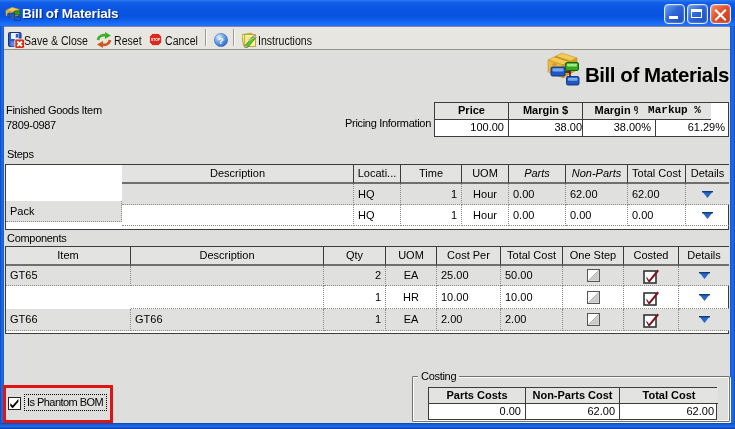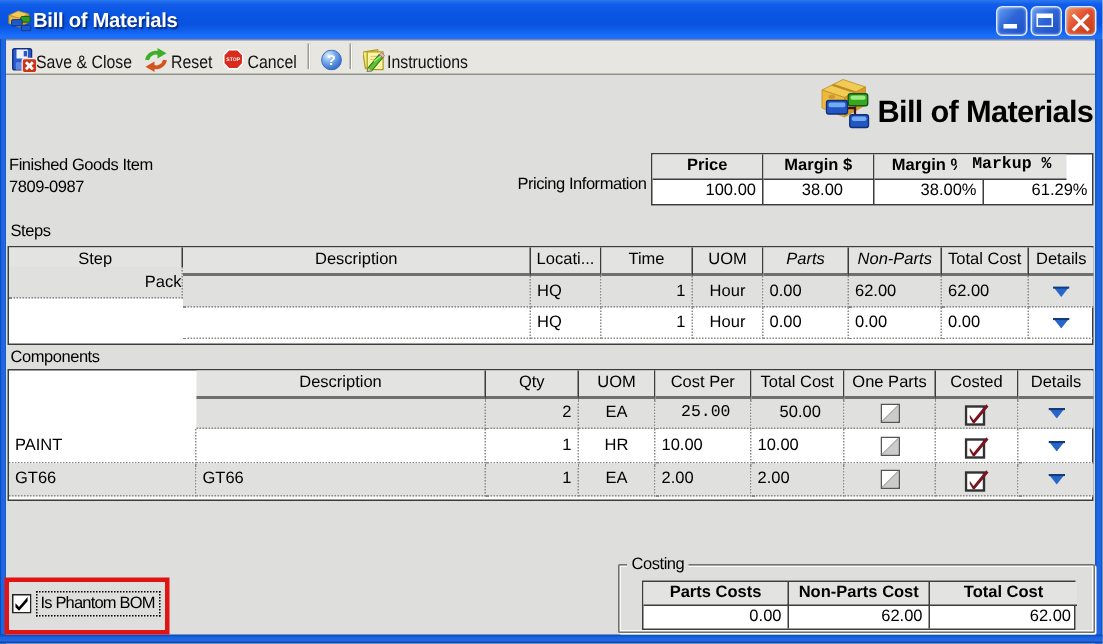--- a/index.html
+++ b/index.html
@@ -146,37 +146,36 @@
   <div class="abs lbl" style="left:6px;top:104px;">Finished Goods Item</div>
   <div class="abs lbl" style="left:6px;top:119px;">7809-0987</div>
   <div class="abs lbl" style="left:330px;top:117px;width:101px;text-align:right;">Pricing Information</div>
 
   <div class="grid" id="pricing" style="left: 434px; top: 102px; width: 295px; height: 35px;">
       <div class="gh bold" style="left: 0px; top: 0px; width: 74px; height: 17px; line-height: 15px; border-bottom: 1px solid rgb(60, 60, 58);">Price</div>
       <div class="gh bold" style="left: 74px; top: 0px; width: 74px; height: 17px; line-height: 15px; border-bottom: 1px solid rgb(60, 60, 58);">Margin $</div>
       <div class="gh bold" style="left: 148px; top: 0px; width: 73px; height: 17px; line-height: 15px; border-bottom: 1px solid rgb(60, 60, 58);">Margin %</div>
       <div class="gh bold" style="left: 203px; top: 0px; width: 73px; height: 17px; line-height: 15px; border-right: none; border-bottom: 1px solid rgb(60, 60, 58); font-family: Liberation Mono, monospace;">Markup %</div>
       <div class="gc" style="border-right: 1px solid rgb(60, 60, 58); left: 0px; top: 17px; width: 74px; height: 16px; line-height: 15px; text-align: right; padding-right: 4px;">100.00</div>
-      <div class="gc" style="border-right: 1px solid rgb(60, 60, 58); left: 74px; top: 17px; width: 74px; height: 16px; line-height: 15px; text-align: right; padding-right: 20px;">38.00</div>
+      <div class="gc" style="border-right: 1px solid rgb(60, 60, 58); left: 74px; top: 17px; width: 74px; height: 16px; line-height: 15px; text-align: right; padding-right: 0;">38.00</div>
       <div class="gc" style="border-right: 1px solid rgb(60, 60, 58); left: 148px; top: 17px; width: 73px; height: 16px; line-height: 15px; text-align: right; padding-right: 4px;">38.00%</div>
       <div class="gc" style="left: 221px; top: 17px; width: 73px; height: 16px; line-height: 15px; text-align: right; padding-right: 4px;">61.29%</div>
     </div>
 
   <div class="abs lbl" style="left:7px;top:148px;">Steps</div>
   <div class="grid" id="steps" style="left: 5px; top: 164px; width: 724px; height: 66px;">
-      <div class="gh" style="left: 0px; top: 0px; width: 116px; height: 19px; line-height: 17px; border-bottom: 2px solid rgb(111, 111, 109);">Step</div>
       <div class="gh" style="left: 116px; top: 0px; width: 232px; height: 19px; line-height: 17px; border-bottom: 2px solid rgb(111, 111, 109);">Description</div>
       <div class="gh" style="left: 348px; top: 0px; width: 47px; height: 19px; line-height: 17px; border-bottom: 2px solid rgb(111, 111, 109);">Locati...</div>
       <div class="gh" style="left: 395px; top: 0px; width: 61px; height: 19px; line-height: 17px; border-bottom: 2px solid rgb(111, 111, 109);">Time</div>
       <div class="gh" style="left: 456px; top: 0px; width: 47px; height: 19px; line-height: 17px; border-bottom: 2px solid rgb(111, 111, 109);">UOM</div>
       <div class="gh" style="left: 503px; top: 0px; width: 57px; height: 19px; line-height: 17px; border-bottom: 2px solid rgb(111, 111, 109); font-style: italic;">Parts</div>
       <div class="gh" style="left: 560px; top: 0px; width: 62px; height: 19px; line-height: 17px; border-bottom: 2px solid rgb(111, 111, 109); font-style: italic;">Non-Parts</div>
       <div class="gh" style="left: 622px; top: 0px; width: 58px; height: 19px; line-height: 17px; border-bottom: 2px solid rgb(111, 111, 109);">Total Cost</div>
       <div class="gh" style="left: 680px; top: 0px; width: 43px; height: 19px; line-height: 17px; border-right: none; border-bottom: 2px solid rgb(111, 111, 109);">Details</div>
-      <div class="gc grayrow dotr dotb" style="left: 0px; top: 13px; width: 116px; height: 21px; line-height: 20px; text-align: right; padding-left: 4px;">Pack</div>
+      <div class="gc grayrow dotr dotb" style="left: 0px; top: 36px; width: 116px; height: 21px; line-height: 20px; text-align: left; padding-left: 4px;">Pack</div>
       <div class="gc grayrow dotr dotb" style="left: 116px; top: 19px; width: 232px; height: 21px; line-height: 20px; text-align: left; padding-left: 4px;"></div>
       <div class="gc grayrow dotr dotb" style="left: 348px; top: 19px; width: 47px; height: 21px; line-height: 20px; text-align: left; padding-left: 4px;">HQ</div>
       <div class="gc grayrow dotr dotb" style="left: 395px; top: 19px; width: 61px; height: 21px; line-height: 20px; text-align: right; padding-right: 4px;">1</div>
       <div class="gc grayrow dotr dotb" style="left: 456px; top: 19px; width: 47px; height: 21px; line-height: 20px; text-align: center;">Hour</div>
       <div class="gc grayrow dotr dotb" style="left: 503px; top: 19px; width: 57px; height: 21px; line-height: 20px; text-align: left; padding-left: 4px;">0.00</div>
       <div class="gc grayrow dotr dotb" style="left: 560px; top: 19px; width: 62px; height: 21px; line-height: 20px; text-align: left; padding-left: 4px;">62.00</div>
       <div class="gc grayrow dotr dotb" style="left: 622px; top: 19px; width: 58px; height: 21px; line-height: 20px; text-align: left; padding-left: 4px;">62.00</div>
       <div class="gc grayrow dotb icon" style="left: 680px; top: 19px; width: 43px; height: 21px;">
         <svg width="11" height="7">
           <polygon points="0,0 11,0 5.5,7" fill="#2766ca"></polygon>
@@ -193,53 +192,54 @@
       <div class="gc dotb icon" style="left: 680px; top: 40px; width: 43px; height: 21px;">
         <svg width="11" height="7">
           <polygon points="0,0 11,0 5.5,7" fill="#2766ca"></polygon>
           <rect x="0" y="0" width="11" height="1.4" fill="#123c78"></rect>
         </svg>
       </div>
     </div>
 
   <div class="abs lbl" style="left:7px;top:232px;">Components</div>
   <div class="grid" id="components" style="left: 5px; top: 246px; width: 724px; height: 88px;">
+      <div class="gh" style="left: 0px; top: 0px; width: 125px; height: 19px; line-height: 17px; border-bottom: 2px solid rgb(111, 111, 109);">Item</div>
       <div class="gh" style="left: 125px; top: 0px; width: 193px; height: 19px; line-height: 17px; border-bottom: 2px solid rgb(111, 111, 109);">Description</div>
       <div class="gh" style="left: 318px; top: 0px; width: 62px; height: 19px; line-height: 17px; border-bottom: 2px solid rgb(111, 111, 109);">Qty</div>
       <div class="gh" style="left: 380px; top: 0px; width: 51px; height: 19px; line-height: 17px; border-bottom: 2px solid rgb(111, 111, 109);">UOM</div>
       <div class="gh" style="left: 431px; top: 0px; width: 64px; height: 19px; line-height: 17px; border-bottom: 2px solid rgb(111, 111, 109);">Cost Per</div>
       <div class="gh" style="left: 495px; top: 0px; width: 62px; height: 19px; line-height: 17px; border-bottom: 2px solid rgb(111, 111, 109);">Total Cost</div>
-      <div class="gh" style="left: 557px; top: 0px; width: 61px; height: 19px; line-height: 17px; border-bottom: 2px solid rgb(111, 111, 109);">One Parts</div>
+      <div class="gh" style="left: 557px; top: 0px; width: 61px; height: 19px; line-height: 17px; border-bottom: 2px solid rgb(111, 111, 109);">One Step</div>
       <div class="gh" style="left: 618px; top: 0px; width: 55px; height: 19px; line-height: 17px; border-bottom: 2px solid rgb(111, 111, 109);">Costed</div>
       <div class="gh" style="left: 673px; top: 0px; width: 50px; height: 19px; line-height: 17px; border-right: none; border-bottom: 2px solid rgb(111, 111, 109);">Details</div>
+      <div class="gc grayrow dotr dotb" style="left: 0px; top: 19px; width: 125px; height: 20px; line-height: 19px; text-align: left; padding-left: 4px;">GT65</div>
       <div class="gc grayrow dotr dotb" style="left: 125px; top: 19px; width: 193px; height: 20px; line-height: 19px; text-align: left; padding-left: 4px;"></div>
       <div class="gc grayrow dotr dotb" style="left: 318px; top: 19px; width: 62px; height: 20px; line-height: 19px; text-align: right; padding-right: 4px;">2</div>
       <div class="gc grayrow dotr dotb" style="left: 380px; top: 19px; width: 51px; height: 20px; line-height: 19px; text-align: center;">EA</div>
-      <div class="gc grayrow dotr dotb" style="left: 431px; top: 19px; width: 64px; height: 20px; line-height: 19px; text-align: center; padding-left: 4px; font-family: Liberation Mono, monospace;">25.00</div>
-      <div class="gc grayrow dotr dotb" style="left: 495px; top: 19px; width: 62px; height: 20px; line-height: 19px; text-align: center; padding-left: 4px;">50.00</div>
+      <div class="gc grayrow dotr dotb" style="left: 431px; top: 19px; width: 64px; height: 20px; line-height: 19px; text-align: left; padding-left: 4px;">25.00</div>
+      <div class="gc grayrow dotr dotb" style="left: 495px; top: 19px; width: 62px; height: 20px; line-height: 19px; text-align: left; padding-left: 4px;">50.00</div>
       <div class="gc grayrow dotr dotb icon" style="left: 557px; top: 19px; width: 61px; height: 20px;">
         <svg width="13" height="13">
           <rect x="0.5" y="0.5" width="12" height="12" fill="#fff" stroke="#555"></rect>
           <polygon points="1.2,11.8 11.8,1.2 11.8,11.8" fill="#cbcbc9"></polygon>
           <line x1="11.8" y1="1.2" x2="1.2" y2="11.8" stroke="#a8a8a6" stroke-width="0.8"></line>
         </svg>
       </div>
       <div class="gc grayrow dotr dotb icon" style="left: 618px; top: 19px; width: 55px; height: 20px;">
         <svg width="17" height="17">
           <rect x="1" y="4" width="12" height="12" fill="#fff" stroke="#333" stroke-width="1.6"></rect>
           <path d="M3.5 9.5 L6 13 L14.5 2.5 L16 4 L6.7 15.2 L5.6 15.2 L3.5 11.5 Z" fill="#7b1420"></path>
         </svg>
       </div>
       <div class="gc grayrow dotb icon" style="left: 673px; top: 19px; width: 50px; height: 20px;">
         <svg width="11" height="7">
           <polygon points="0,0 11,0 5.5,7" fill="#2766ca"></polygon>
           <rect x="0" y="0" width="11" height="1.4" fill="#123c78"></rect>
         </svg>
       </div>
-      <div class="gc dotr dotb" style="left: 0px; top: 39px; width: 125px; height: 23px; line-height: 22px; text-align: left; padding-left: 4px;">PAINT</div>
       <div class="gc dotr dotb" style="left: 125px; top: 39px; width: 193px; height: 23px; line-height: 22px; text-align: left; padding-left: 4px;"></div>
       <div class="gc dotr dotb" style="left: 318px; top: 39px; width: 62px; height: 23px; line-height: 22px; text-align: right; padding-right: 4px;">1</div>
       <div class="gc dotr dotb" style="left: 380px; top: 39px; width: 51px; height: 23px; line-height: 22px; text-align: center;">HR</div>
       <div class="gc dotr dotb" style="left: 431px; top: 39px; width: 64px; height: 23px; line-height: 22px; text-align: left; padding-left: 4px;">10.00</div>
       <div class="gc dotr dotb" style="left: 495px; top: 39px; width: 62px; height: 23px; line-height: 22px; text-align: left; padding-left: 4px;">10.00</div>
       <div class="gc dotr dotb icon" style="left: 557px; top: 39px; width: 61px; height: 23px;">
         <svg width="13" height="13">
           <rect x="0.5" y="0.5" width="12" height="12" fill="#fff" stroke="#555"></rect>
           <polygon points="1.2,11.8 11.8,1.2 11.8,11.8" fill="#cbcbc9"></polygon>
           <line x1="11.8" y1="1.2" x2="1.2" y2="11.8" stroke="#a8a8a6" stroke-width="0.8"></line>

